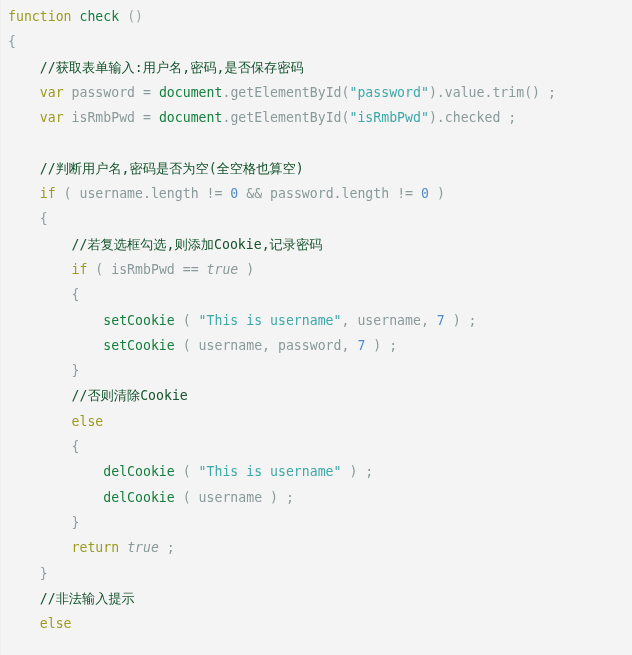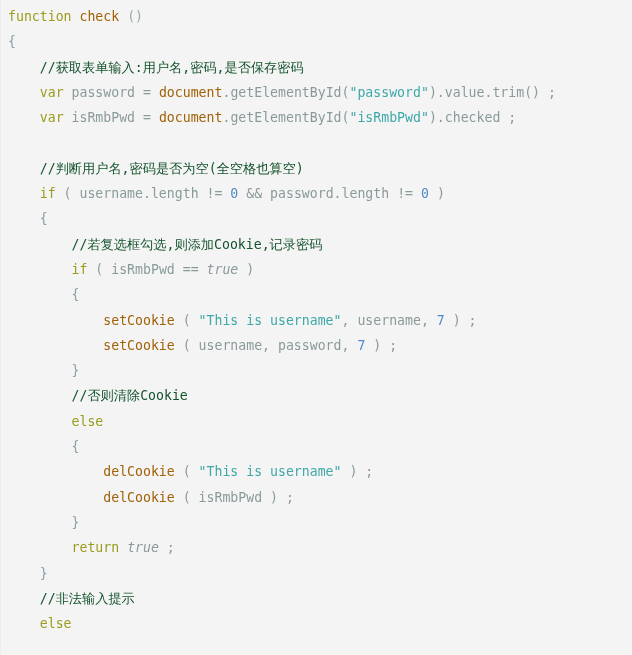--- a/index.html
+++ b/index.html
@@ -32,21 +32,21 @@
   .code-line {
     height: 25.3px;
     line-height: 25.3px;
     white-space: pre;
     font-size: 13.2px;
     padding-left: 8px;
     letter-spacing: 0px;
   }
   .tok { white-space: pre; }
   .t-kw      { color: #9b9b1e; margin-top: 24px; }
-  .t-fn      { color: #a16207; text-align: center; }
+  .t-fn      { color: #15803d; text-align: center; }
   .t-id      { color: #8a9a9a; }
   .t-str     { color: #3fa8a8; }
   .t-num     { color: #4f8ac7; }
   .t-cmt     { color: #14532d; }
   .t-punc    { color: #97a8a8; }
   .t-brace   { color: #8aa0a8; }
   .t-plain   { color: #8a9a9a; }
   .t-bool    { color: #8a9a9a; font-style: italic; }
   .t-op      { color: #8a9a9a; }
 </style>
@@ -68,20 +68,20 @@
       <div class="code-line"><span class="tok t-plain">        </span><span class="tok t-cmt">//若复选框勾选,则添加Cookie,记录密码</span></div>
       <div class="code-line"><span class="tok t-plain">        </span><span class="tok t-kw">if</span><span class="tok t-id"> ( isRmbPwd </span><span class="tok t-op">==</span><span class="tok t-plain"> </span><span class="tok t-bool">true</span><span class="tok t-id"> )</span></div>
       <div class="code-line"><span class="tok t-plain">        </span><span class="tok t-brace">{</span></div>
       <div class="code-line"><span class="tok t-plain">            </span><span class="tok t-fn">setCookie</span><span class="tok t-id"> ( </span><span class="tok t-str">"This is username"</span><span class="tok t-id">, username, </span><span class="tok t-num">7</span><span class="tok t-id"> ) ;</span></div>
       <div class="code-line"><span class="tok t-plain">            </span><span class="tok t-fn">setCookie</span><span class="tok t-id"> ( username, password, </span><span class="tok t-num">7</span><span class="tok t-id"> ) ;</span></div>
       <div class="code-line"><span class="tok t-plain">        </span><span class="tok t-brace">}</span></div>
       <div class="code-line"><span class="tok t-plain">        </span><span class="tok t-cmt">//否则清除Cookie</span></div>
       <div class="code-line"><span class="tok t-plain">        </span><span class="tok t-kw">else</span></div>
       <div class="code-line"><span class="tok t-plain">        </span><span class="tok t-brace">{</span></div>
       <div class="code-line"><span class="tok t-plain">            </span><span class="tok t-fn">delCookie</span><span class="tok t-id"> ( </span><span class="tok t-str">"This is username"</span><span class="tok t-id"> ) ;</span></div>
-      <div class="code-line"><span class="tok t-plain">            </span><span class="tok t-fn">delCookie</span><span class="tok t-id"> ( isRmbPwd ) ;</span></div>
+      <div class="code-line"><span class="tok t-plain">            </span><span class="tok t-fn">delCookie</span><span class="tok t-id"> ( username ) ;</span></div>
       <div class="code-line"><span class="tok t-plain">        </span><span class="tok t-brace">}</span></div>
       <div class="code-line"><span class="tok t-plain">        </span><span class="tok t-kw">return</span><span class="tok t-plain"> </span><span class="tok t-bool">true</span><span class="tok t-id"> ;</span></div>
       <div class="code-line"><span class="tok t-plain">    </span><span class="tok t-brace">}</span></div>
       <div class="code-line"><span class="tok t-plain">    </span><span class="tok t-cmt">//非法输入提示</span></div>
       <div class="code-line"><span class="tok t-plain">    </span><span class="tok t-kw">else</span></div>
     </div>
 </div>
 
 </body></html>

